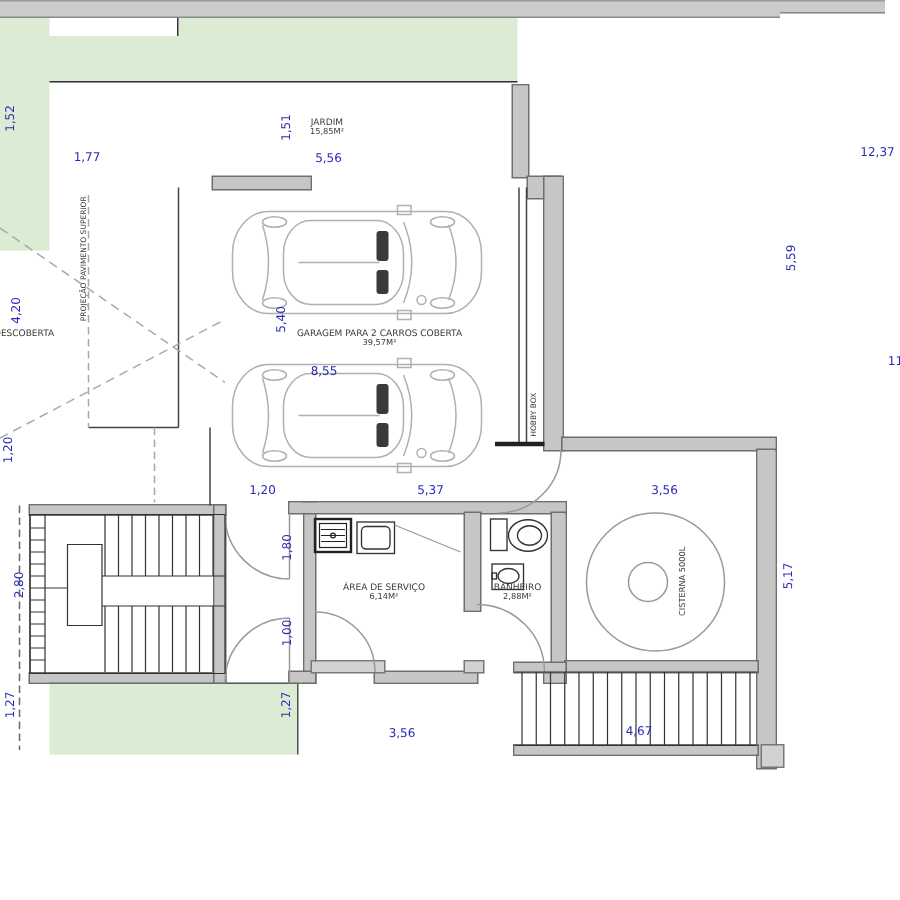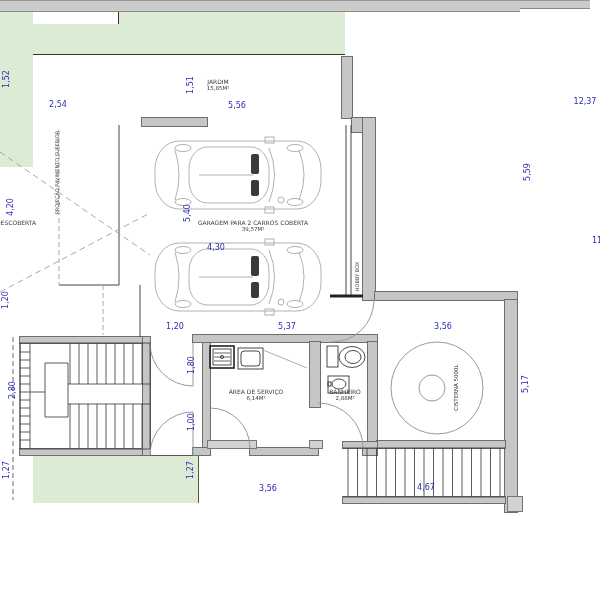--- a/index.html
+++ b/index.html
@@ -172,29 +172,29 @@
     <div class="nm" style="font-size:5px;">HOBBY BOX</div>
   </div>
   <div class="lbl v c" style="left:57px;top:169px;">
     <div class="nm" style="font-size:5px;">PROJEÇÃO PAVIMENTO SUPERIOR</div>
   </div>
   <div class="lbl" style="left:-4px;top:219px;">
     <div class="nm">DESCOBERTA</div>
   </div>
 
   <div class="dim v" style="left:7px;top:79px;">1,52</div>
-  <div class="dim" style="left:58px;top:105px;">2,54</div>
+  <div class="dim" style="left:58px;top:105px;">1,77</div>
   <div class="dim v" style="left:191px;top:85px;">1,51</div>
-  <div class="dim" style="left:237px;top:106px;">5,56</div>
+  <div class="dim" style="left:219px;top:106px;">5,56</div>
   <div class="dim" style="left:585px;top:102px;">12,37</div>
   <div class="dim v" style="left:528px;top:172px;">5,59</div>
   <div class="dim" style="left:597px;top:241px;">11</div>
   <div class="dim v" style="left:11px;top:207px;">4,20</div>
   <div class="dim v" style="left:188px;top:213px;">5,40</div>
-  <div class="dim" style="left:216px;top:248px;">4,30</div>
+  <div class="dim" style="left:216px;top:248px;">8,55</div>
   <div class="dim v" style="left:6px;top:300px;">1,20</div>
   <div class="dim" style="left:175px;top:327px;">1,20</div>
   <div class="dim" style="left:287px;top:327px;">5,37</div>
   <div class="dim" style="left:443px;top:327px;">3,56</div>
   <div class="dim v" style="left:526px;top:384px;">5,17</div>
   <div class="dim v" style="left:192px;top:365px;">1,80</div>
   <div class="dim v" style="left:192px;top:422px;">1,00</div>
   <div class="dim v" style="left:13px;top:390px;">2,80</div>
   <div class="dim v" style="left:7px;top:470px;">1,27</div>
   <div class="dim v" style="left:191px;top:470px;">1,27</div>

